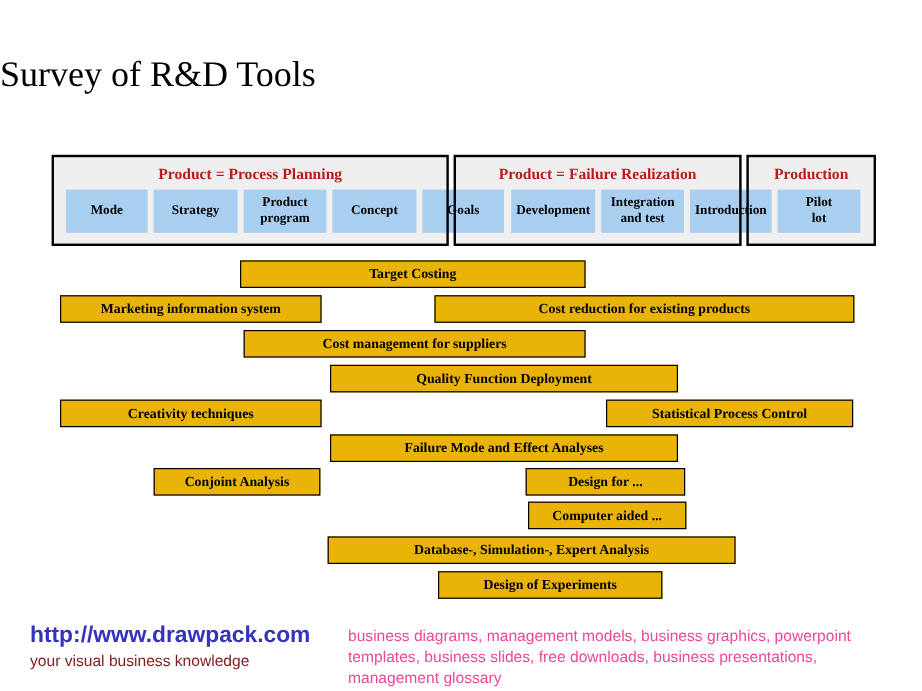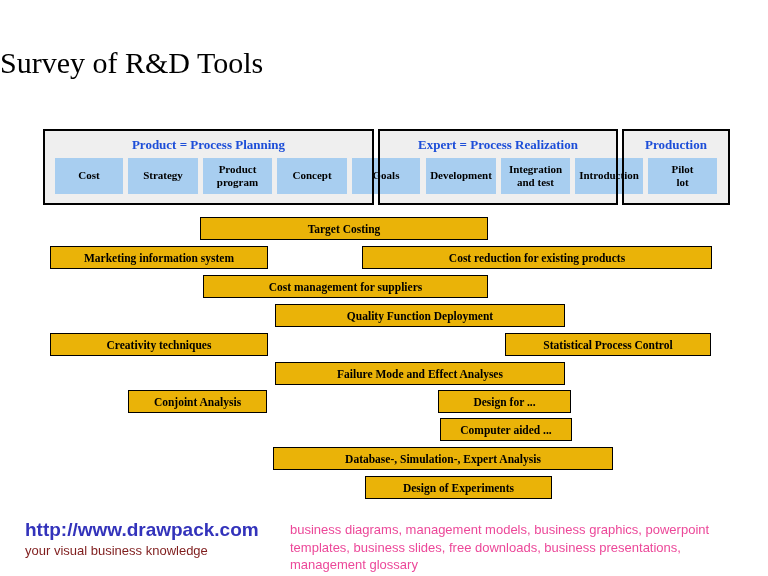--- a/index.html
+++ b/index.html
@@ -4,21 +4,21 @@
 <style>
   html,body{margin:0;padding:0;background:#fff;}
   #slide{position:relative;width:768px;height:576px;background:#ffffff;overflow:hidden;
          font-family:"Liberation Serif","DejaVu Serif",serif;}
   #title{position:absolute;top:46px;left:0;width:768px;text-align:left;
          font-size:30px;color:#000;}
   
   .group-fill{position:absolute;background:#efefef;z-index:1;}
   .group-border{position:absolute;border:2px solid #000;box-sizing:border-box;
                 background:transparent;z-index:4;pointer-events:none;}
-  .group-label{margin-top:6px;text-align:center;font-weight:bold;font-size:13px;color:#1d4ed8;}
+  .group-label{margin-top:6px;text-align:center;font-weight:bold;font-size:13px;color:#b91c1c;}
   
   .phase{position:absolute;background:#a8cef0;z-index:2;display:flex;align-items:center;
          justify-content:center;text-align:center;font-weight:bold;font-size:11px;
          line-height:1.2;color:#000;white-space:pre-line;box-sizing:border-box;padding:0 1px;}
   
   .bar{position:absolute;height:23px;background:#eab308;border:1px solid #000;
        box-sizing:border-box;z-index:2;display:flex;align-items:center;justify-content:center;
        font-weight:bold;font-size:11.5px;color:#000;white-space:nowrap;}
   
   #footer-left{position:absolute;left:25px;top:519px;font-family:"Liberation Sans","DejaVu Sans",sans-serif;}
@@ -32,21 +32,21 @@
 <body>
 
 <div id="slide">
   <div id="title">Survey of R&amp;D Tools</div>
 
   <div id="diagram"></div>
     <div class="group-border" style="left: 622px; top: 129px; width: 108px; height: 76px;">
       <div class="group-label">Production</div>
     </div>
     <div class="group-border" style="left: 378px; top: 129px; width: 240px; height: 76px;">
-      <div class="group-label">Expert = Process Realization</div>
+      <div class="group-label">Product = Failure Realization</div>
     </div>
     <div class="group-border" style="left: 43px; top: 129px; width: 331px; height: 76px;">
       <div class="group-label">Product = Process Planning</div>
     </div>
     <div class="bar" style="left: 365px; top: 476px; width: 187px; height: 23px;">Design of Experiments</div>
     <div class="bar" style="left: 273px; top: 447px; width: 340px; height: 23px;">Database-, Simulation-, Expert Analysis</div>
     <div class="bar" style="left: 440px; top: 418px; width: 132px; height: 23px;">Computer aided ...</div>
     <div class="bar" style="left: 438px; top: 390px; width: 133px; height: 23px;">Design for ...</div>
     <div class="bar" style="left: 128px; top: 390px; width: 139px; height: 23px;">Conjoint Analysis</div>
     <div class="bar" style="left: 275px; top: 362px; width: 290px; height: 23px;">Failure Mode and Effect Analyses</div>
@@ -61,21 +61,21 @@
 lot</div>
     <div class="phase" style="left: 575px; top: 158px; width: 68px; height: 36px;">Introduction</div>
     <div class="phase" style="left: 501px; top: 158px; width: 69px; height: 36px;">Integration
 and test</div>
     <div class="phase" style="left: 426px; top: 158px; width: 70px; height: 36px;">Development</div>
     <div class="phase" style="left: 352px; top: 158px; width: 68px; height: 36px;">Goals</div>
     <div class="phase" style="left: 277px; top: 158px; width: 70px; height: 36px;">Concept</div>
     <div class="phase" style="left: 203px; top: 158px; width: 69px; height: 36px;">Product
 program</div>
     <div class="phase" style="left: 128px; top: 158px; width: 70px; height: 36px;">Strategy</div>
-    <div class="phase" style="left: 55px; top: 158px; width: 68px; height: 36px;">Cost</div>
+    <div class="phase" style="left: 55px; top: 158px; width: 68px; height: 36px;">Mode</div>
     <div class="group-fill" style="left: 622px; top: 129px; width: 108px; height: 76px;"></div>
     <div class="group-fill" style="left: 378px; top: 129px; width: 240px; height: 76px;"></div>
     <div class="group-fill" style="left: 43px; top: 129px; width: 331px; height: 76px;"></div>
 
   <div id="footer-left">
     <div id="footer-url">http://www.drawpack.com</div>
     <div id="footer-tagline">your visual business knowledge</div>
   </div>
   <div id="footer-desc">business diagrams, management models, business graphics, powerpoint templates, business slides, free downloads, business presentations, management glossary</div>
 </div>

